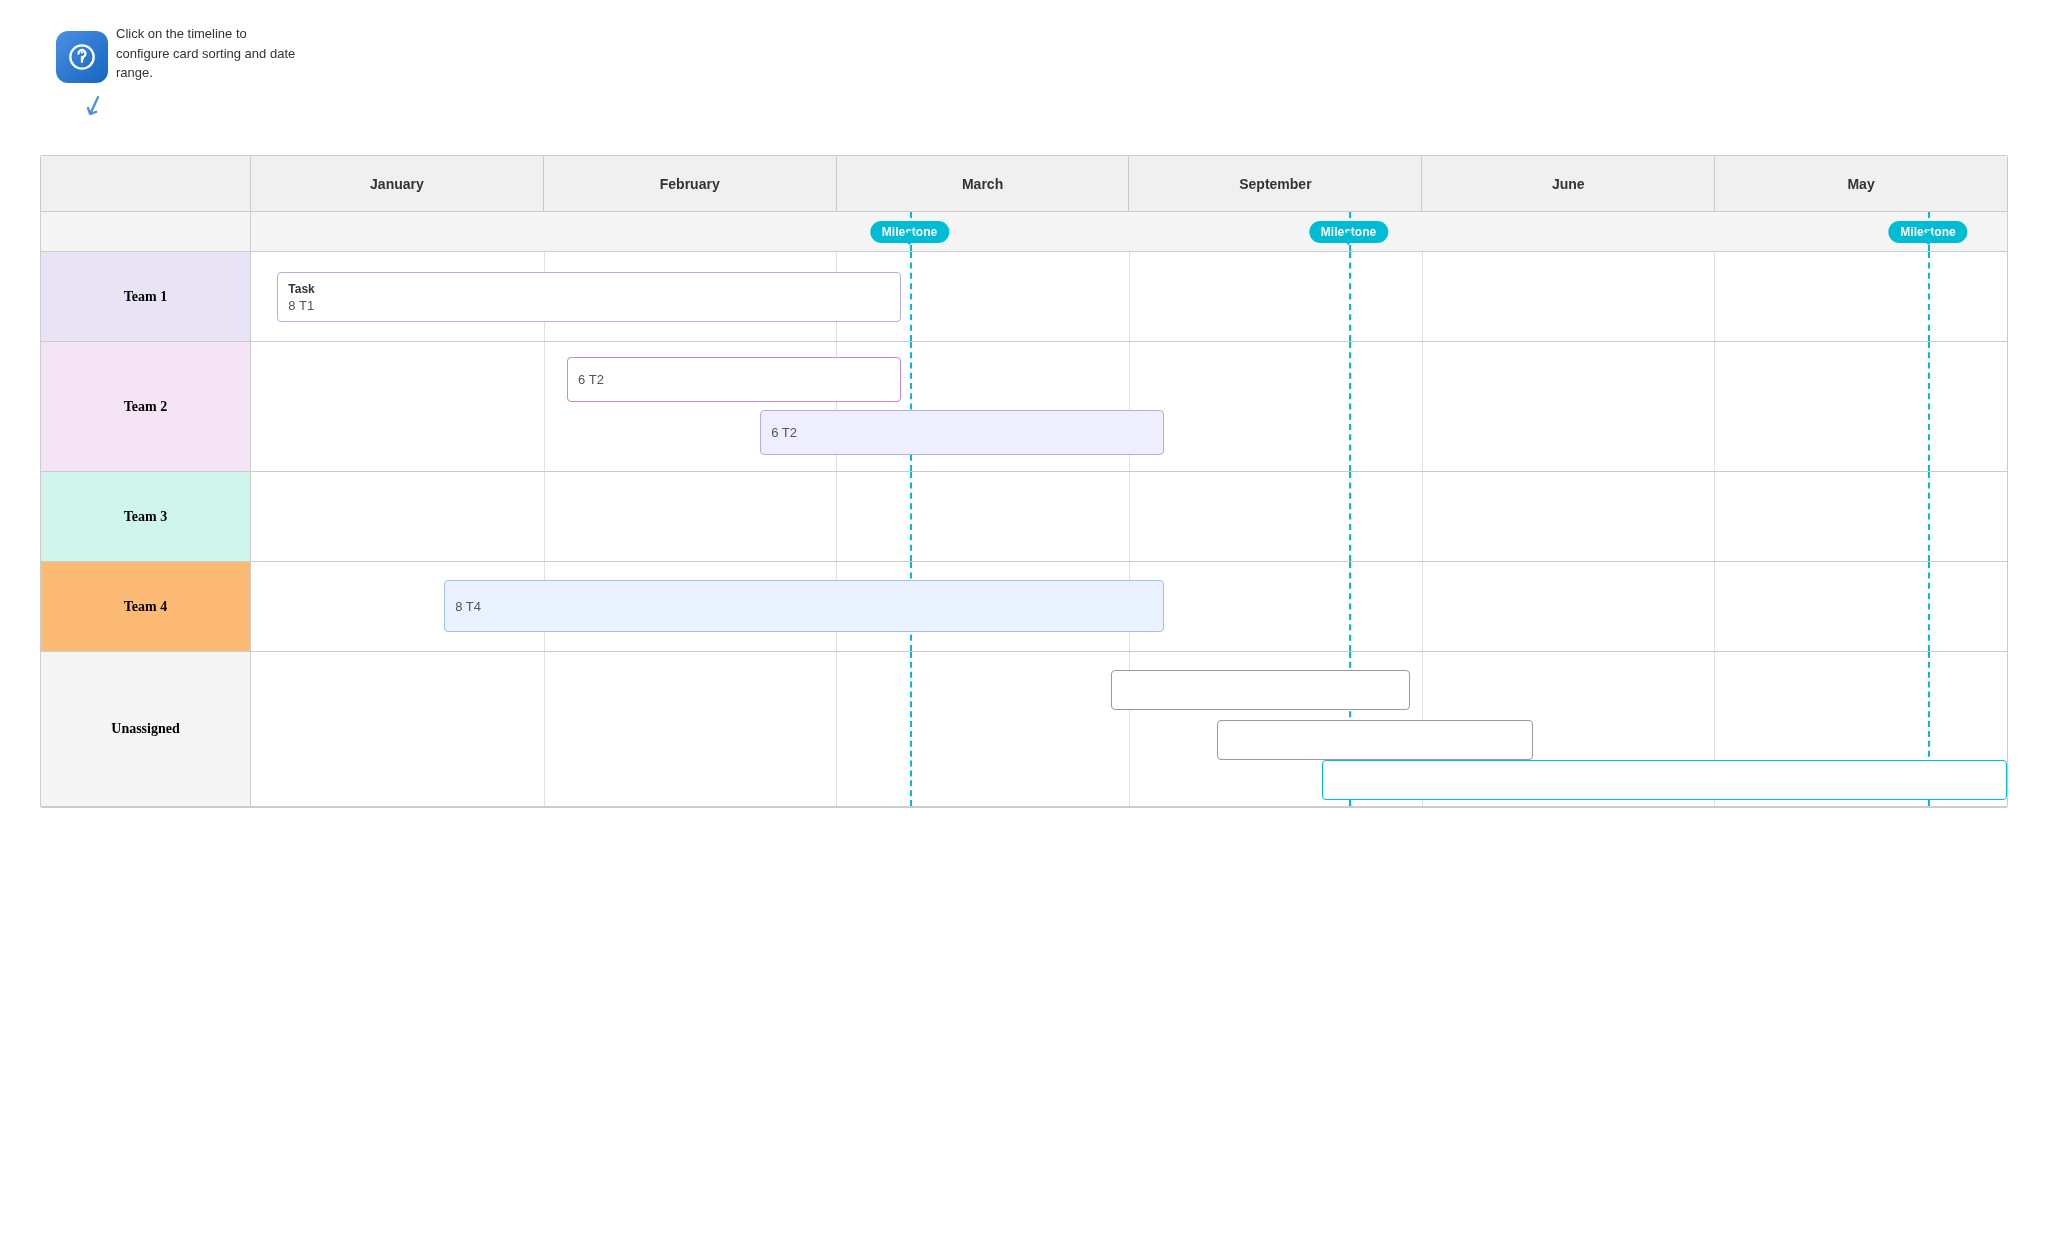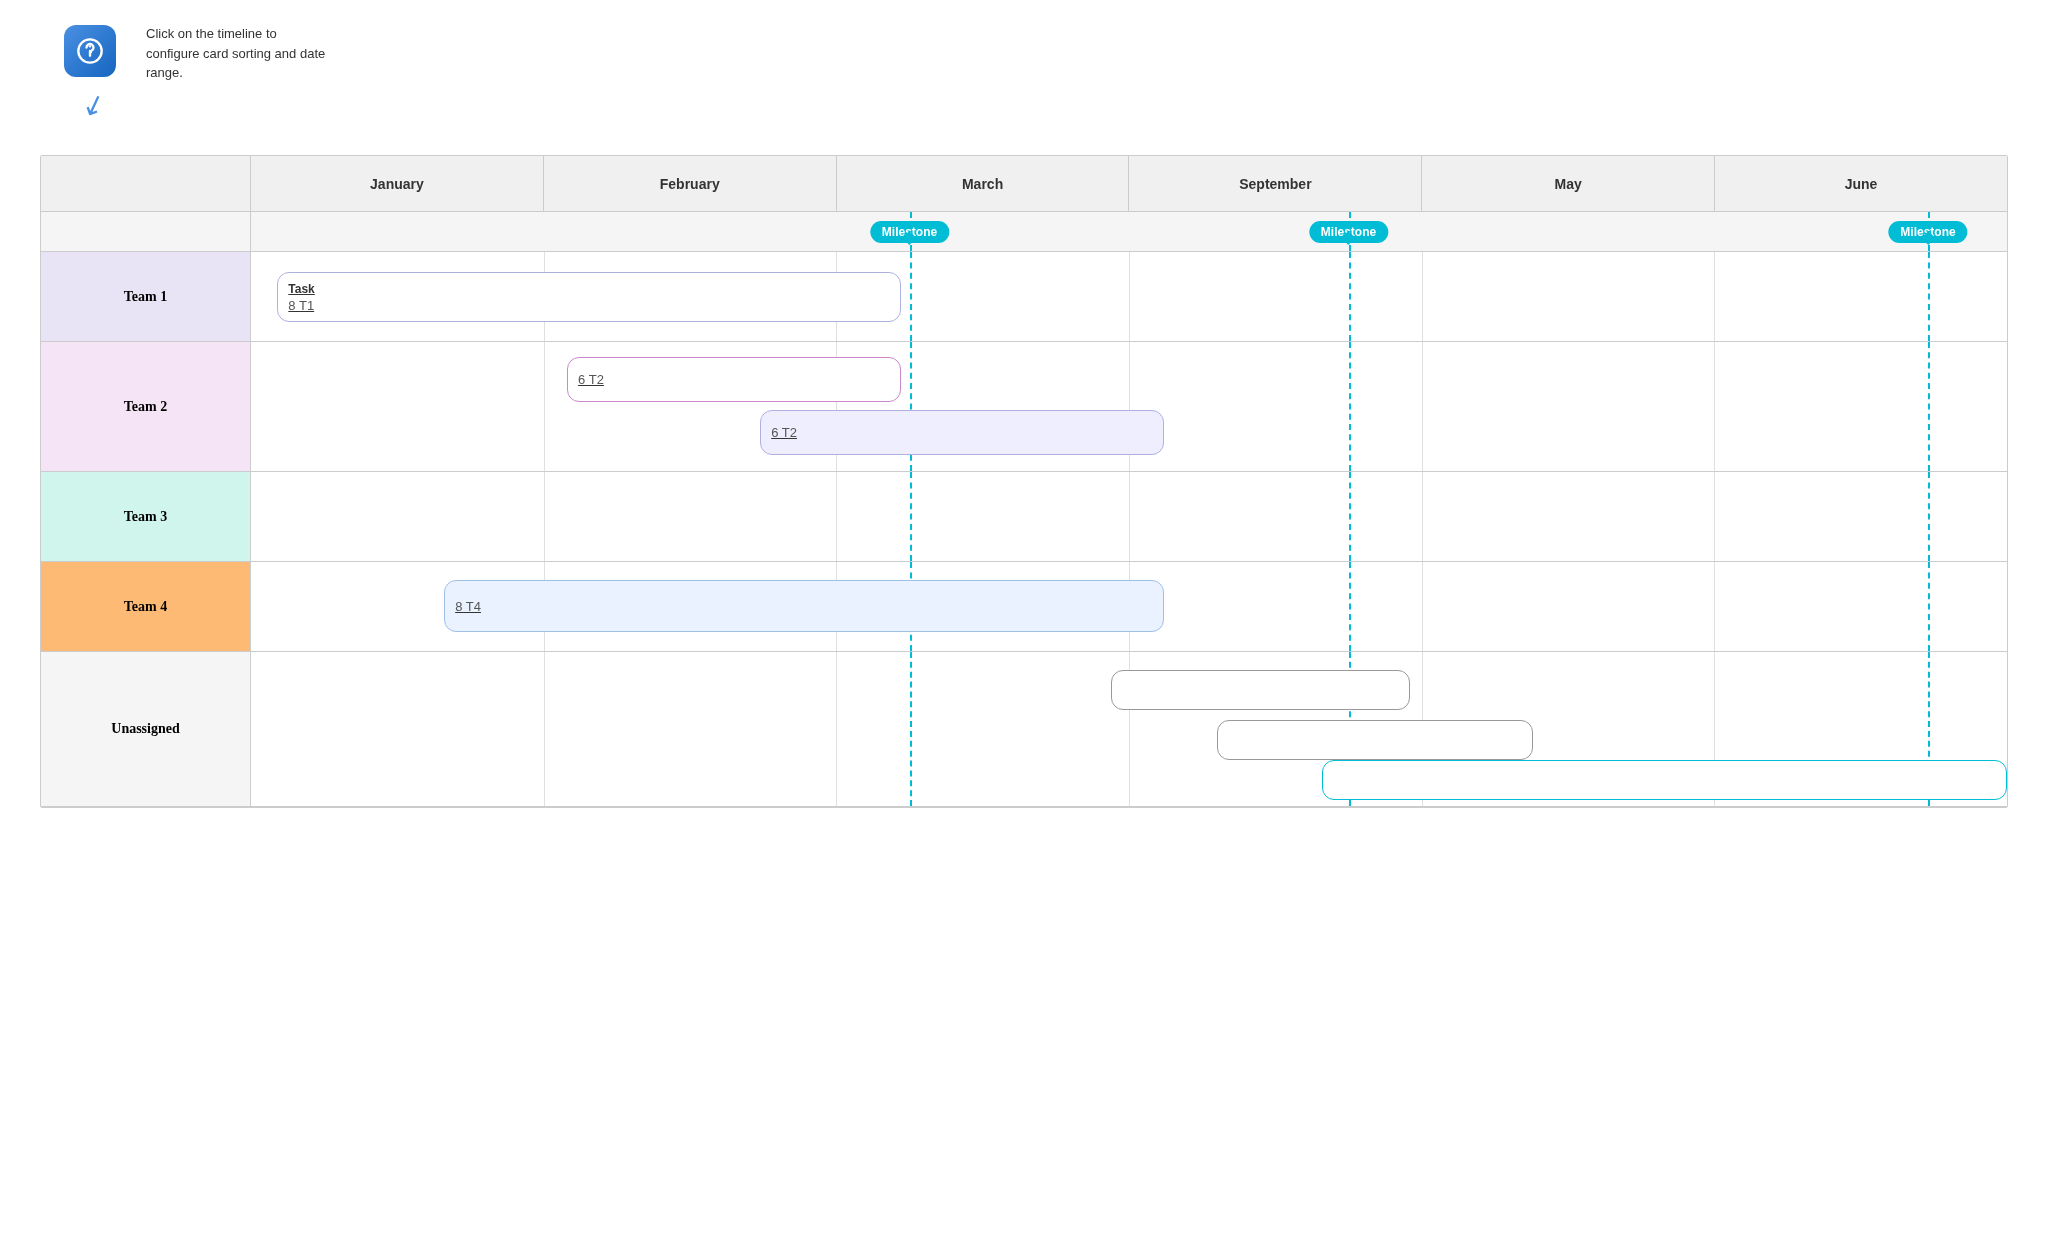--- a/index.html
+++ b/index.html
@@ -1,24 +1,24 @@
 <!DOCTYPE html>
 <html><head>
   <meta charset="utf-8">
   <style>
     * { box-sizing: border-box; margin: 0; padding: 0; }
     body { background: #fff; font-family: -apple-system, BlinkMacSystemFont, 'Segoe UI', sans-serif; overflow-x: hidden; }
 
     .tooltip-box {
       position: absolute;
       top: 20px;
-      left: 64px;
-      display: flex;
-      align-items: center;
-      gap: 30px;
+      left: 56px;
+      display: flex;
+      align-items: flex-end;
+      gap: 8px;
     }
     .tooltip-icon {
       width: 52px;
       height: 52px;
       background: linear-gradient(135deg, #4a90e2, #1565c0);
       border-radius: 12px;
       display: flex;
       align-items: center;
       justify-content: center;
       flex-shrink: 0;
@@ -159,27 +159,26 @@
       height: 10px;
       background: #00bcd4;
       transform: translate(-50%, -50%) rotate(45deg);
       bottom: -5px;
       left: 50%;
     }
 
     
     .task-bar {
       position: absolute;
-      border-radius: 12px;
+      border-radius: 4px;
       display: flex;
       align-items: center;
       padding: 0 10px;
       font-size: 12px;
       font-weight: 500;
-      text-decoration: underline;
     }
     .task-bar-label {
       display: flex;
       flex-direction: column;
     }
     .task-bar-title {
       font-weight: 700;
       font-size: 12px;
       margin-bottom: 2px;
     }
@@ -218,22 +217,22 @@
         <div class="row-label" style="height: 155px; background: rgb(245, 245, 245);">Unassigned</div>
       </div>
 
     <div class="timeline-area">
 
       <div class="month-headers">
           <div class="month-header">January</div>
           <div class="month-header">February</div>
           <div class="month-header">March</div>
           <div class="month-header">September</div>
+          <div class="month-header">June</div>
           <div class="month-header">May</div>
-          <div class="month-header">June</div>
         </div>
 
       <div class="milestone-row">
           <div class="milestone-line" style="left: 37.5%;"></div>
           <div class="milestone-line" style="left: 62.5%;"></div>
           <div class="milestone-line" style="left: 95.5%;"></div>
           <div class="milestone-badge" style="left: 37.5%; top: 50%;">Milestone<div class="milestone-diamond"></div></div>
           <div class="milestone-badge" style="left: 62.5%; top: 50%;">Milestone<div class="milestone-diamond"></div></div>
           <div class="milestone-badge" style="left: 95.5%; top: 50%;">Milestone<div class="milestone-diamond"></div></div>
         </div>

